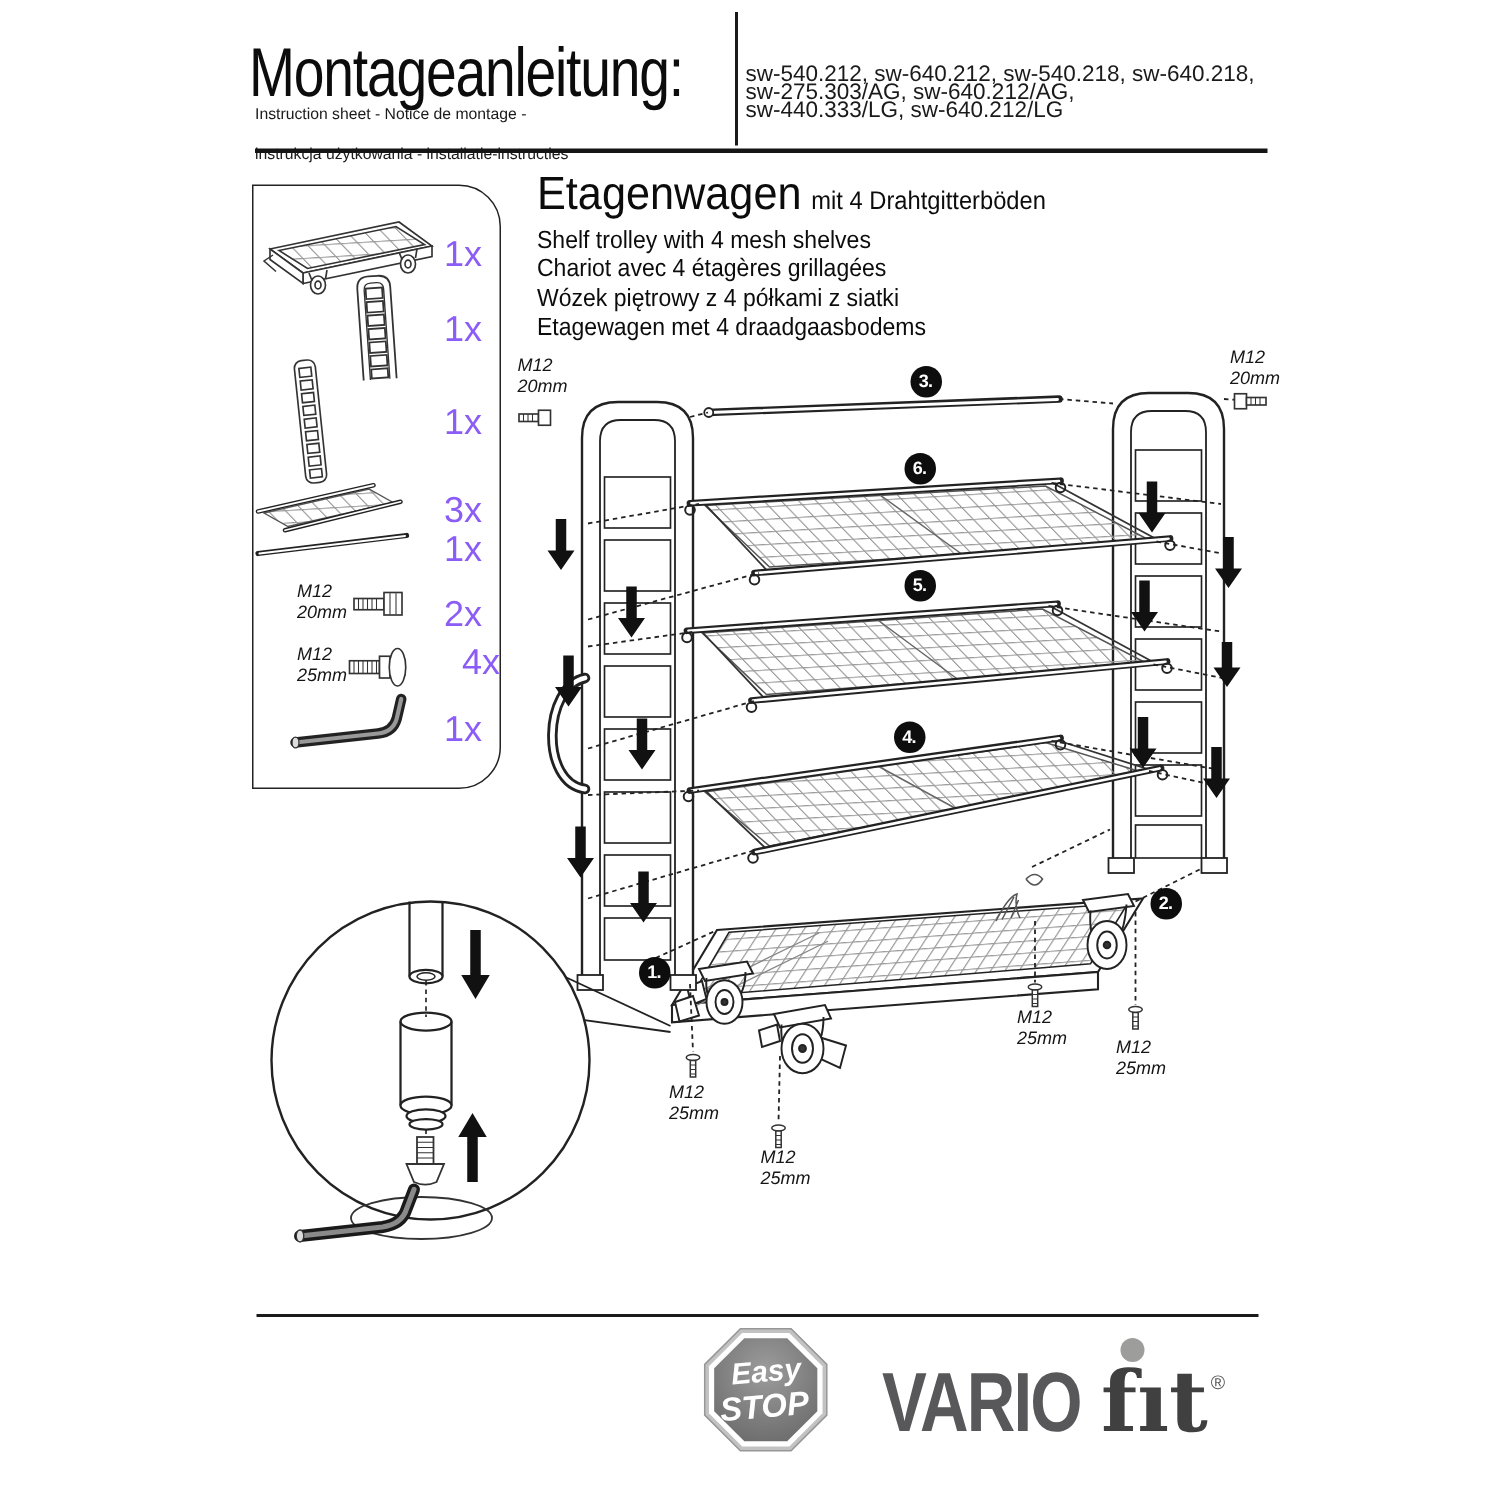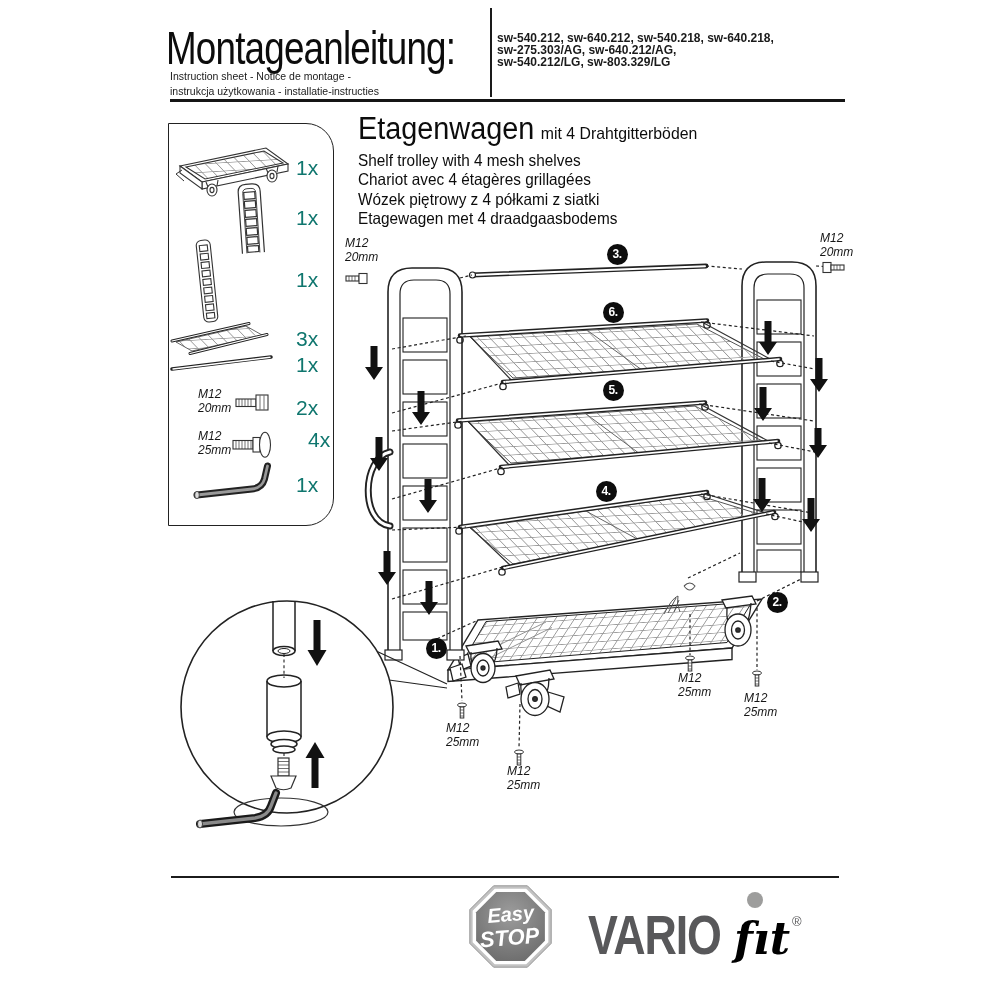--- a/index.html
+++ b/index.html
@@ -5,40 +5,40 @@
   html,body{margin:0;padding:0;background:#e8e8e8;}
   #page{position:relative;width:1000px;height:1000px;background:#ffffff;
         font-family:"Liberation Sans",sans-serif;color:#111;overflow:hidden;}
   .abs{position:absolute;}
   
   #hdr-title{left:166px;top:24px;font-size:46px;line-height:48px;white-space:nowrap;
              transform:scaleX(.80);transform-origin:left top;letter-spacing:-1px;color:#0c0c0c;}
   .hdr-sub{left:170px;font-size:10.5px;line-height:12px;color:#1a1a1a;white-space:nowrap;text-align:right;}
   #hdr-vline{left:490px;top:8px;width:1.5px;height:89px;background:#1a1a1a;}
   #hdr-rule{left:170px;top:99px;width:675px;height:2.5px;background:#151515;}
-  #codes{left:497px;top:32px;font-size:12px;line-height:12.2px;white-space:nowrap;color:#1a1a1a;font-weight:bold;}
+  #codes{left:497px;top:44px;font-size:15px;line-height:12.2px;white-space:nowrap;color:#1a1a1a;}
   
   #titleblock{left:358px;top:113px;transform:scaleX(.93);transform-origin:left top;white-space:nowrap;}
   #tb-head{font-size:31px;line-height:32px;color:#0c0c0c;}
   #tb-head .suffix{font-size:17px;margin-left:7px;}
   #tb-lines{font-size:16.5px;line-height:19.3px;margin-top:1px;color:#0c0c0c;}
   
   #partsbox{left:168px;top:123px;width:164px;height:401px;border:1.5px solid #222;
             border-radius:0 28px 28px 0;background:transparent;}
-  .qty{font-size:21px;color:#0f766e;width:42px;}
+  .qty{font-size:24px;color:#8b5cf6;width:42px;}
   .m12lab{font-size:12px;line-height:13.6px;color:#161616;font-style:italic;}
   
   .callout{width:21px;height:21px;border-radius:50%;background:#0d0d0d;color:#fff;
            font-size:12px;font-weight:bold;text-align:center;line-height:21px;letter-spacing:-0.5px;}
   
   #brand{left:588px;top:894px;white-space:nowrap;line-height:56px;}
   #brand .vario{display:inline-block;width:146px;font-size:56px;font-weight:bold;color:#58585a;
                 letter-spacing:-1.5px;transform:scaleX(.80);transform-origin:left bottom;}
-  #brand .fit{font-family:"DejaVu Serif",serif;font-style:italic;font-weight:bold;
-              font-size:44px;color:#000000;}
+  #brand .fit{font-family:"DejaVu Serif",serif;font-weight:bold;
+              font-size:56px;color:#404040;}
   #brand .reg{font-size:13px;color:#58585a;vertical-align:28px;margin-left:2px;}
   #fit-dot{left:747px;top:892px;width:16px;height:16px;border-radius:50%;background:#9d9d9c;}
   #foot-rule{left:171px;top:876px;width:668px;height:2px;background:#1b1b1b;}
 </style>
 </head>
 <body>
 
 <div id="page">
 
   <svg class="abs" style="left:0;top:0" width="1000" height="1000" viewBox="0 0 1000 1000">
@@ -331,26 +331,26 @@
         <polygon transform="scale(0.93)" points="40.7,16.9 16.9,40.7 -16.9,40.7 -40.7,16.9 -40.7,-16.9 -16.9,-40.7 16.9,-40.7 40.7,-16.9" fill="#ffffff"></polygon>
         <polygon transform="scale(0.845)" points="40.7,16.9 16.9,40.7 -16.9,40.7 -40.7,16.9 -40.7,-16.9 -16.9,-40.7 16.9,-40.7 40.7,-16.9" fill="url(#stopGrad)"></polygon>
       </g>
       <text x="511" y="921" font-size="20" font-style="italic" font-weight="600" fill="#fff" text-anchor="middle" transform="rotate(-5 511 918)">Easy</text>
       <text x="510" y="945" font-size="22" font-style="italic" font-weight="700" fill="#fff" text-anchor="middle" transform="rotate(-5 510 942)">STOP</text>
     </g>
   </svg>
 
   <div class="abs" id="hdr-title">Montageanleitung:</div>
   <div class="abs hdr-sub" style="top:70px">Instruction sheet - Notice de montage  -</div>
-  <div class="abs hdr-sub" style="top:85px">instrukcja użytkowania - installatie-instructies</div>
+  <div class="abs hdr-sub" style="top:97px">instrukcja użytkowania - installatie-instructies</div>
   <div class="abs" id="hdr-vline"></div>
   <div class="abs" id="codes">
     <div>sw-540.212, sw-640.212, sw-540.218, sw-640.218,</div>
     <div>sw-275.303/AG, sw-640.212/AG,</div>
-    <div>sw-540.212/LG, sw-803.329/LG</div>
+    <div>sw-440.333/LG, sw-640.212/LG</div>
   </div>
   <div class="abs" id="hdr-rule"></div>
 
   <div class="abs" id="titleblock">
     <div id="tb-head">
       <span>Etagenwagen</span><span class="suffix">mit 4 Drahtgitterböden</span>
     </div>
     <div id="tb-lines">
       <div>Shelf trolley with 4 mesh shelves</div>
       <div>Chariot avec 4 étagères grillagées</div>

